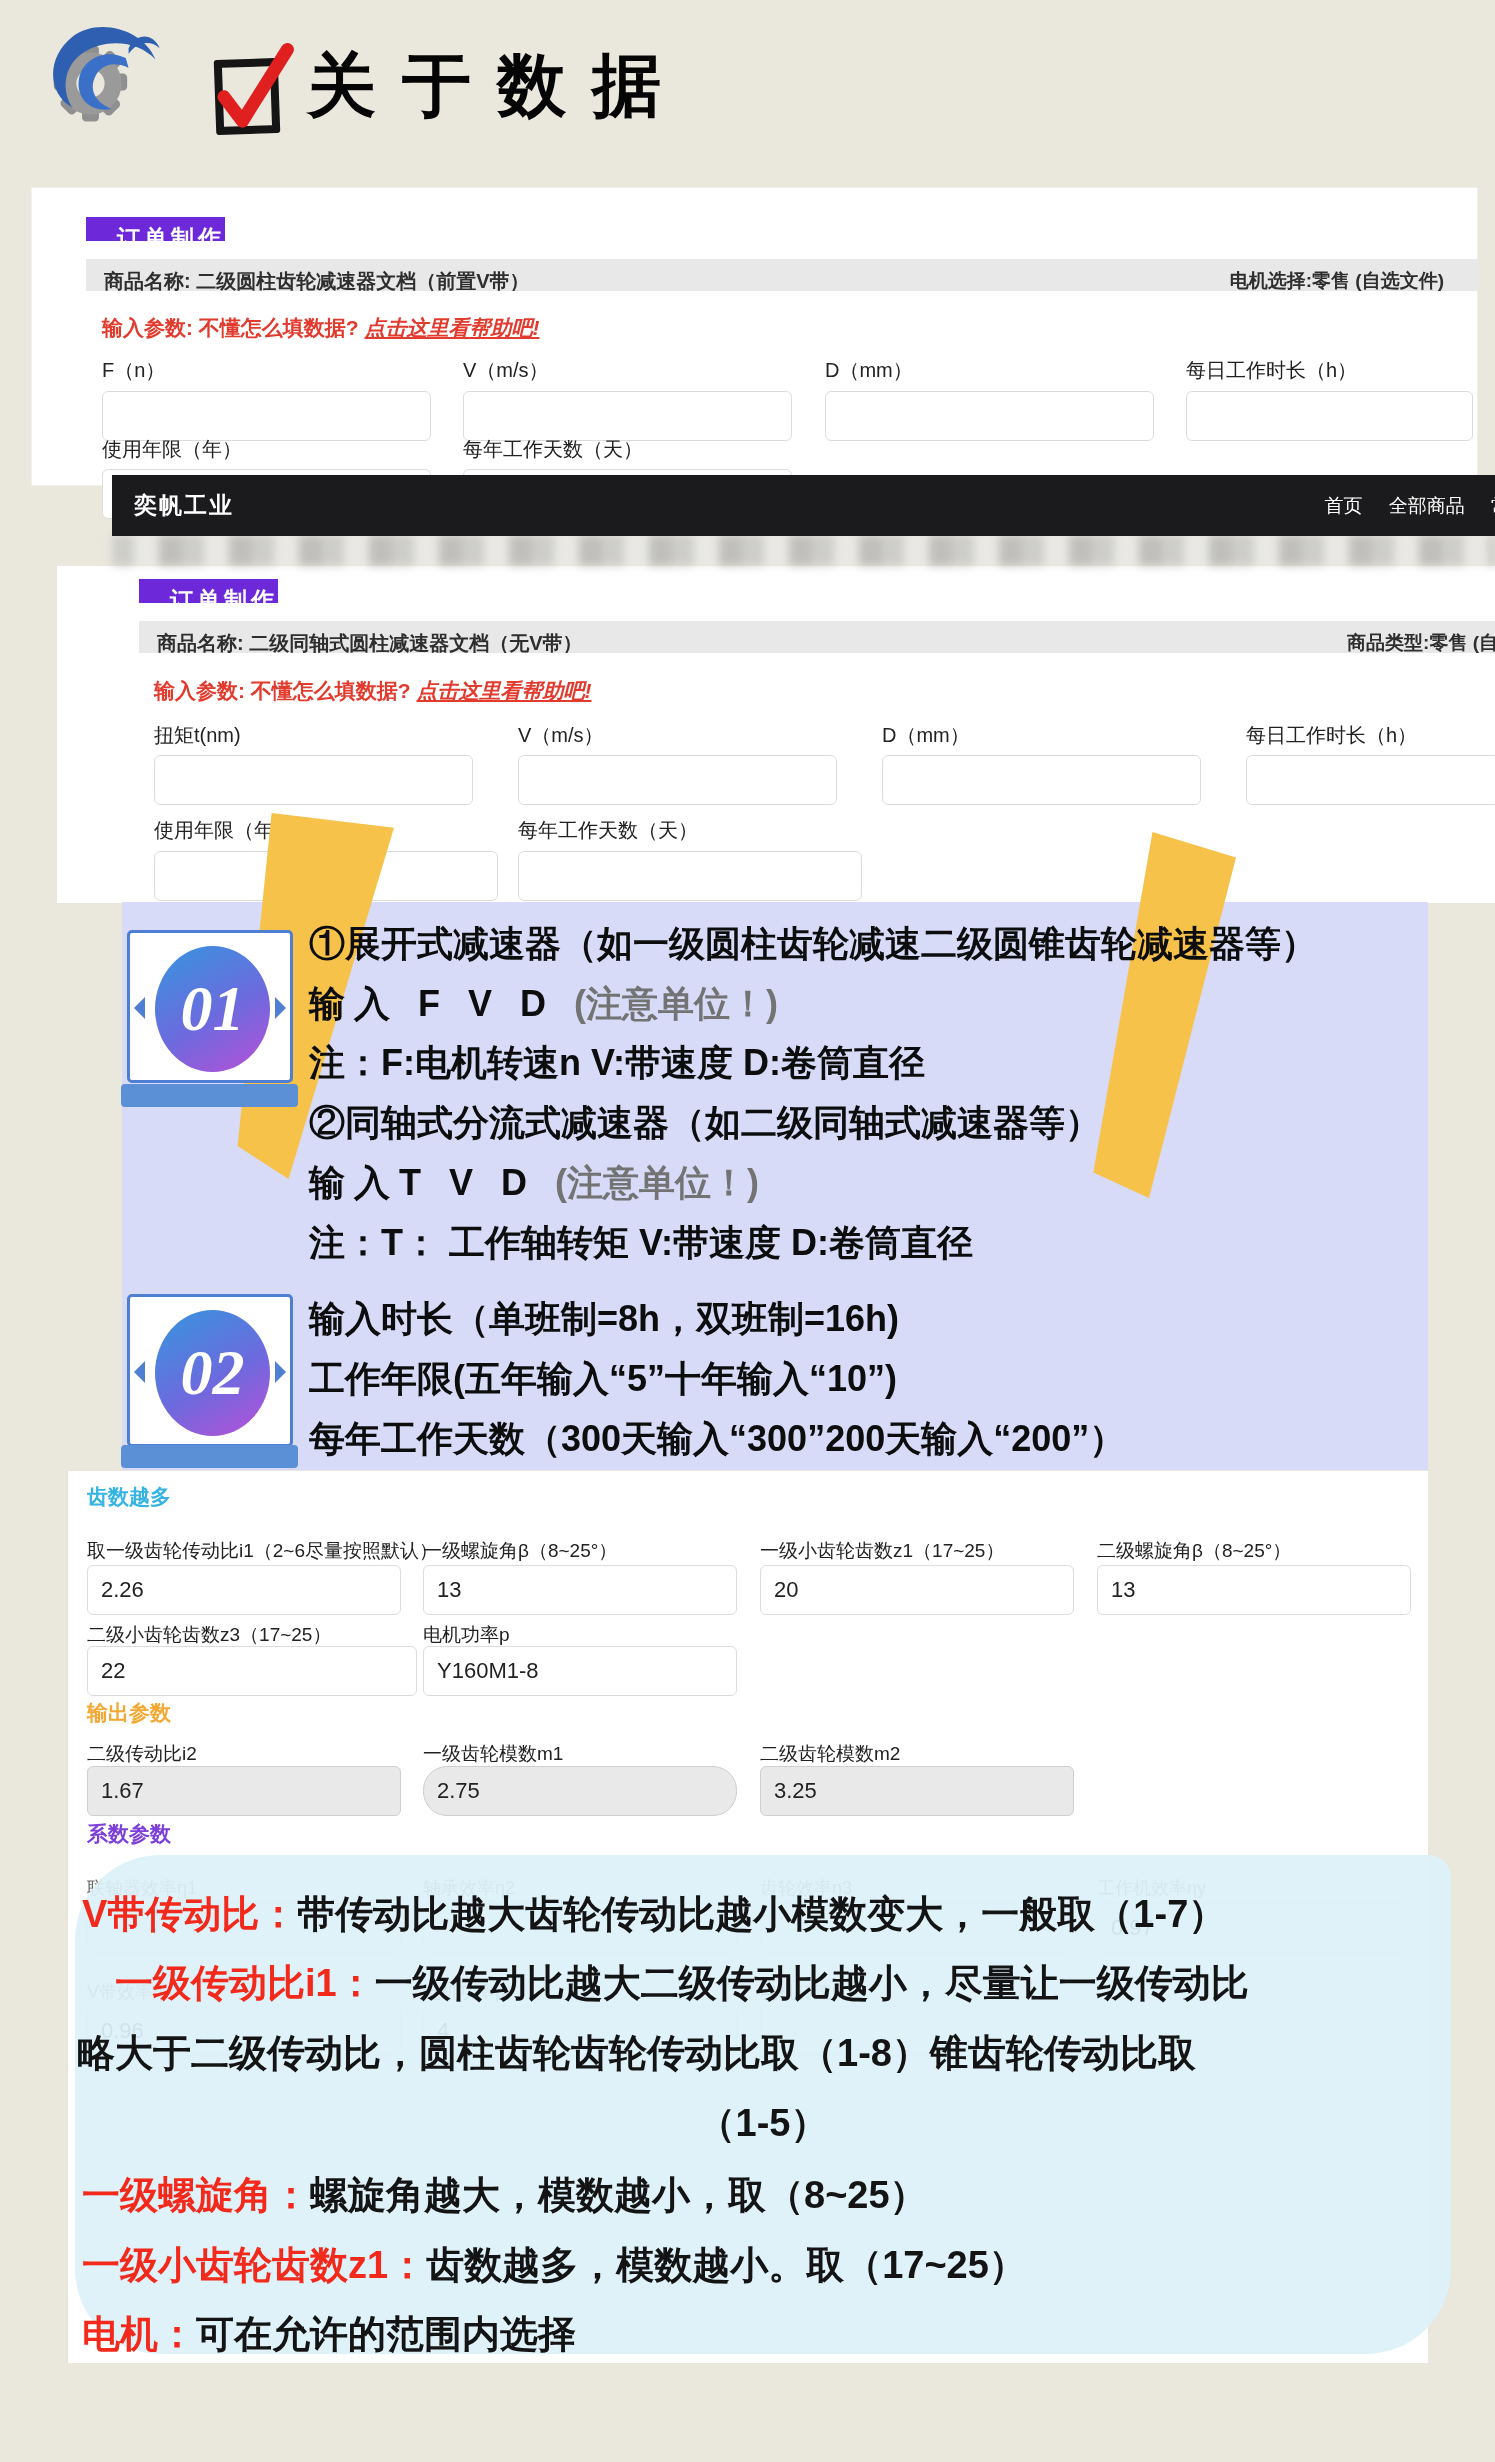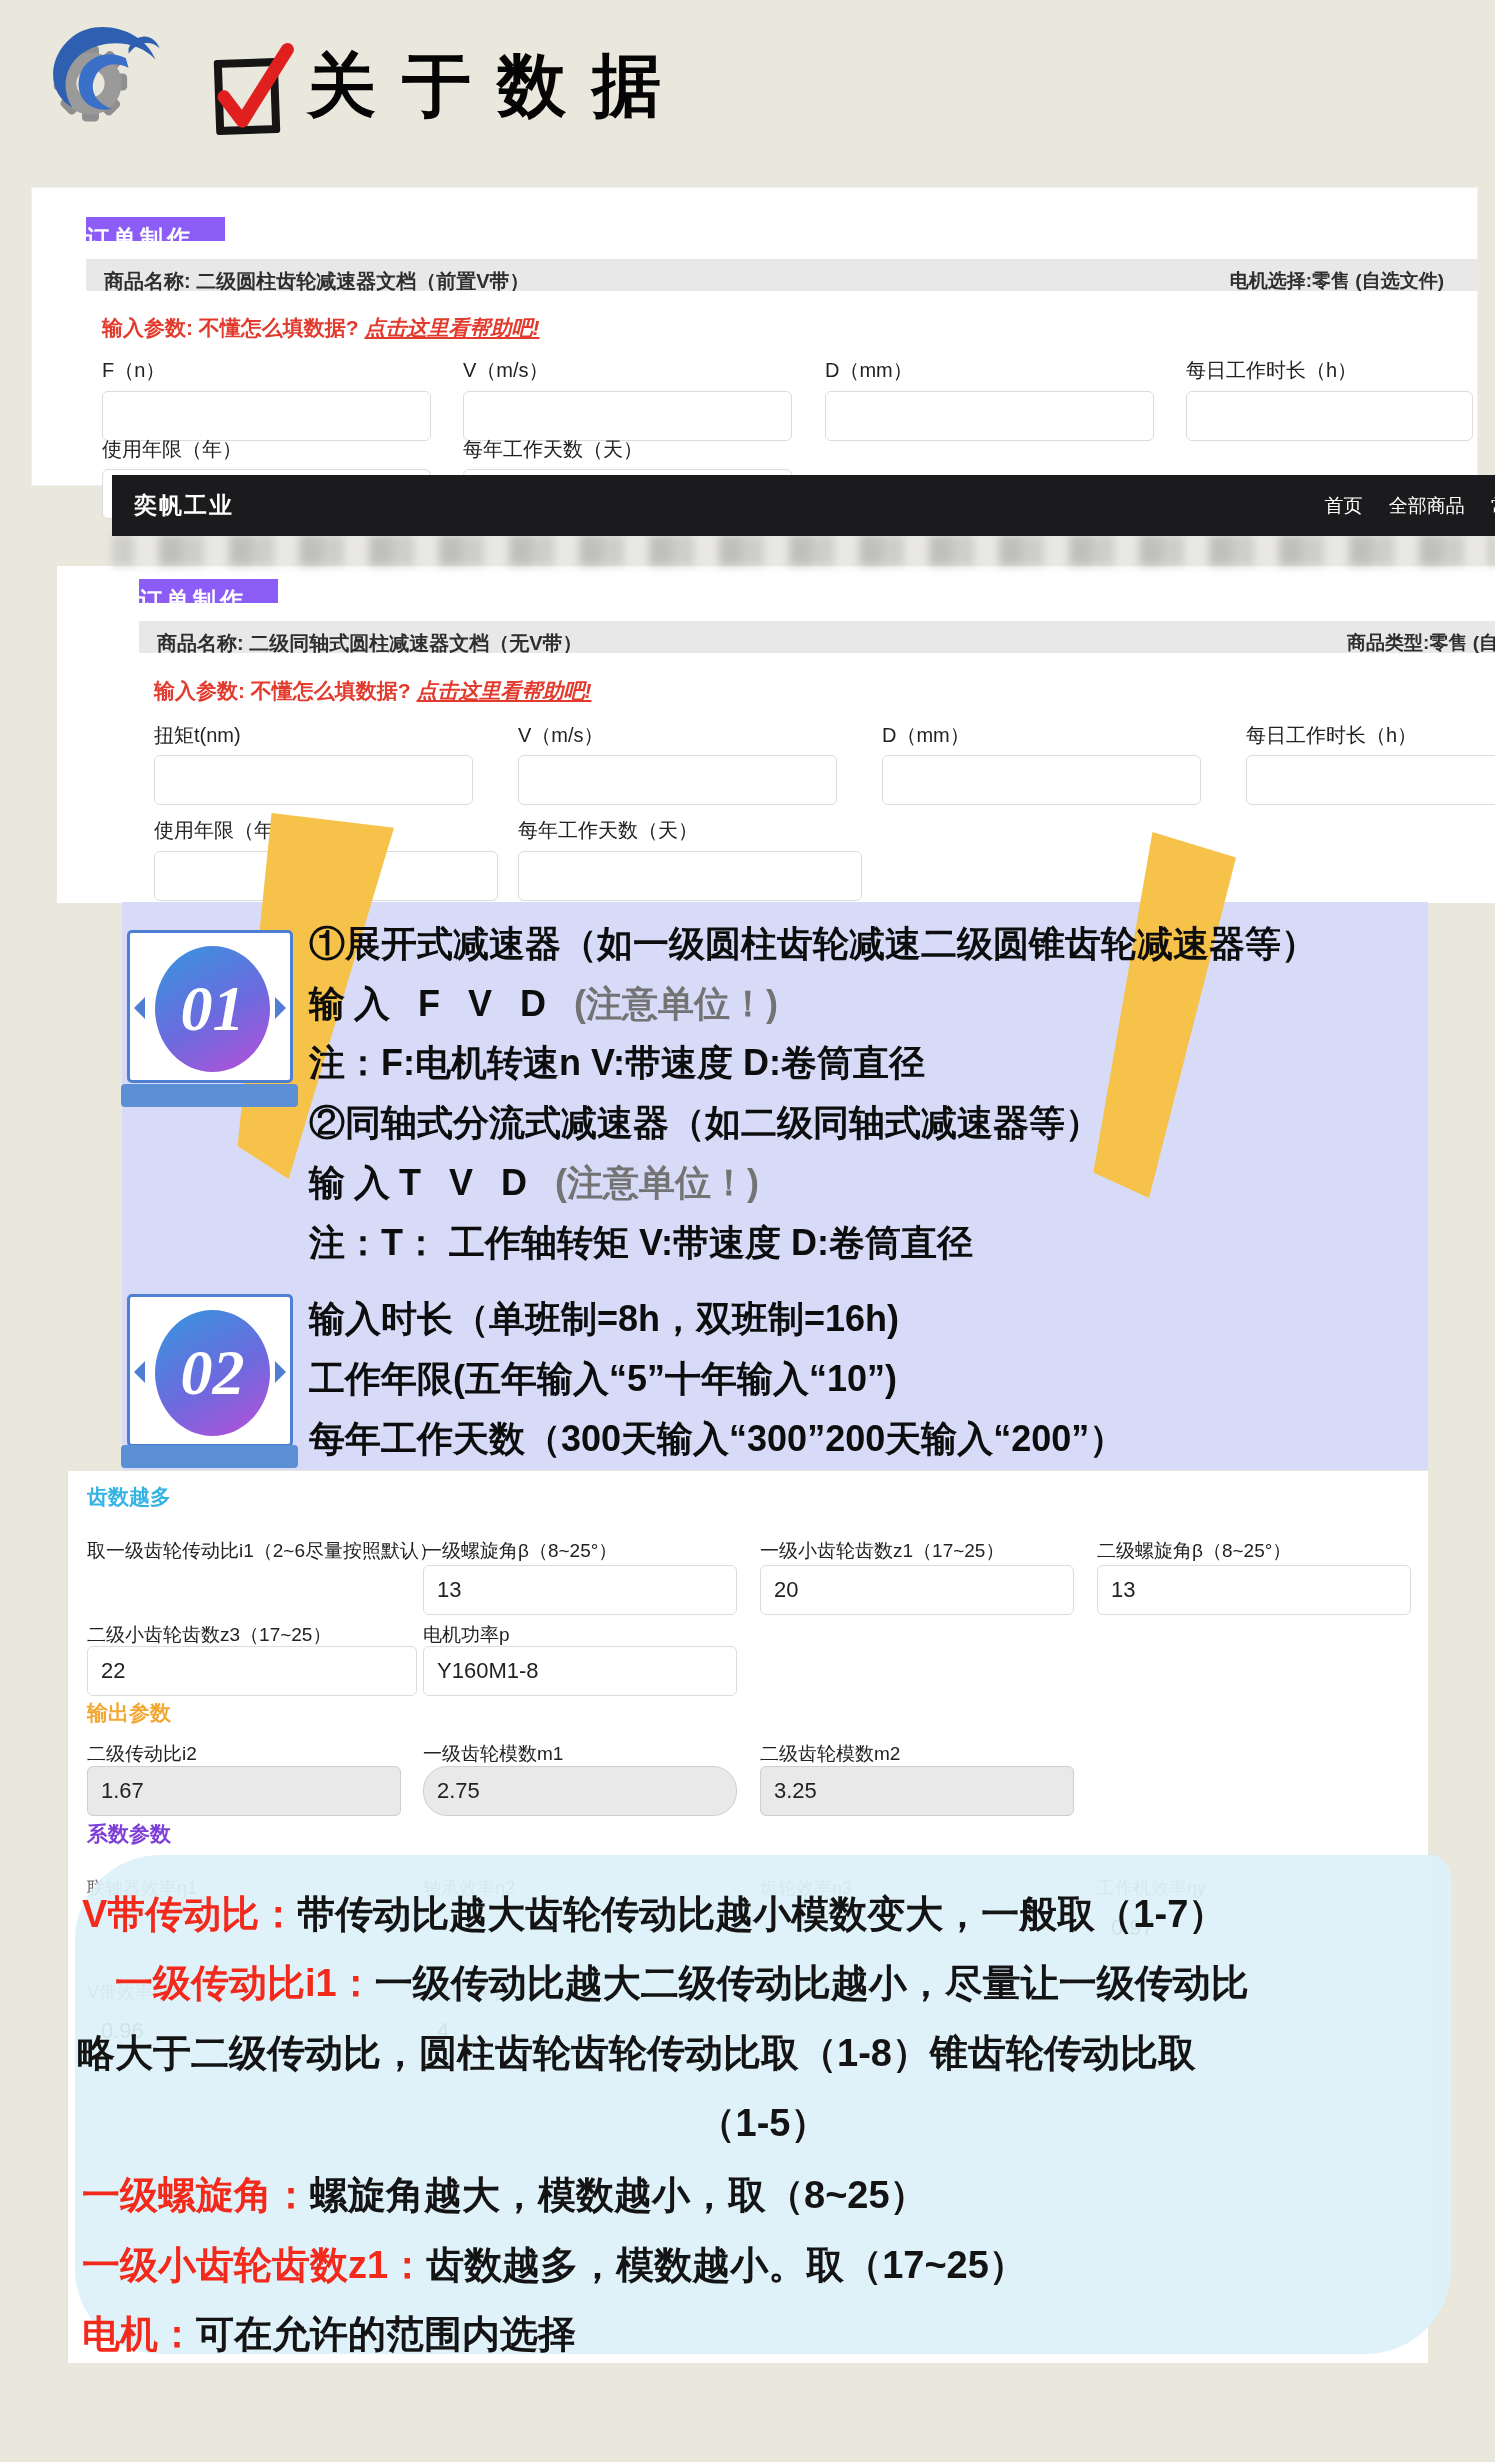--- a/index.html
+++ b/index.html
@@ -10,22 +10,22 @@
   
   .logo { position:absolute; left:35px; top:20px; width:142px; height:127px; }
   .checkbox-icon { position:absolute; left:215px; top:59px; width:64px; height:75px;
     border:8px solid #151515; border-radius:3px; transform:rotate(-2deg); }
   .checkbox-icon svg { position:absolute; left:-9px; top:-26px; overflow:visible; }
   .page-title { position:absolute; left:307px; top:40px; font-size:69px; font-weight:bold;
     color:#050505; letter-spacing:26px; white-space:nowrap; }
 
   
   .card { position:absolute; background:#ffffff; }
-  .tab { position:absolute; background:#8b5cf6; color:#fff; font-size:23px; font-weight:bold;
-    width:139px; height:24px; line-height:42px; text-align:left; letter-spacing:4px; }
+  .tab { position:absolute; background:#6d28d9; color:#fff; font-size:23px; font-weight:bold;
+    width:139px; height:24px; line-height:42px; text-align:right; letter-spacing:4px; }
   .graybar { position:absolute; background:#e8e8e8; height:32px; line-height:44px; overflow:hidden; }
   .graybar .gname { font-size:20px; font-weight:bold; color:#2e2e2e; padding-left:18px; }
   .graybar .gtype { position:absolute; top:0; font-size:19px; font-weight:bold; color:#2e2e2e; }
   .helprow { position:absolute; font-size:21px; font-weight:bold; color:#e23b2e; white-space:nowrap; }
   .helprow .hlink { font-style:italic; text-decoration:underline; cursor:pointer; }
   .flabel { position:absolute; font-size:20px; color:#222; white-space:nowrap; }
   .finput { position:absolute; height:50px; background:#fff; border:1px solid #dcdcdc;
     border-radius:6px; font-size:22px; color:#222; padding-left:13px; outline:none; }
   .finput.gray { background:#e9e9e9; border-color:#cfcfcf; }
 
@@ -219,20 +219,21 @@
     <span>每年工作天数（300天输入“300”200天输入“200”）</span>
   </div>
 
   <div class="card" style="left:67px; top:1471px; width:1361px; height:892px; border-left:0.5px solid #e4e2da;">
     <div class="sectitle sec-debug" style="left:19px; top:12px;">齿数越多</div>
 
     <div class="flabel" style="left:19px; top:67px; font-size:19px;">取一级齿轮传动比i1（2~6尽量按照默认）</div>
     <div class="flabel" style="left:355px; top:67px; font-size:19px;">一级螺旋角β（8~25°）</div>
     <div class="flabel" style="left:692px; top:67px; font-size:19px;">一级小齿轮齿数z1（17~25）</div>
     <div class="flabel" style="left:1029px; top:67px; font-size:19px;">二级螺旋角β（8~25°）</div>
+    <input class="finput" style="left: 19px; top: 94px; width: 314px;" value="2.26">
     <input class="finput" style="left: 355px; top: 94px; width: 314px;" value="13">
     <input class="finput" style="left: 692px; top: 94px; width: 314px;" value="20">
     <input class="finput" style="left: 1029px; top: 94px; width: 314px;" value="13">
 
     <div class="flabel" style="left:19px; top:151px; font-size:19px;">二级小齿轮齿数z3（17~25）</div>
     <div class="flabel" style="left:355px; top:151px; font-size:19px;">电机功率p</div>
     <input class="finput" style="left: 19px; top: 175px; width: 330px;" value="22">
     <input class="finput" style="left: 355px; top: 175px; width: 314px;" value="Y160M1-8">
 
     <div class="sectitle sec-output" style="left:19px; top:228px;">输出参数</div>

